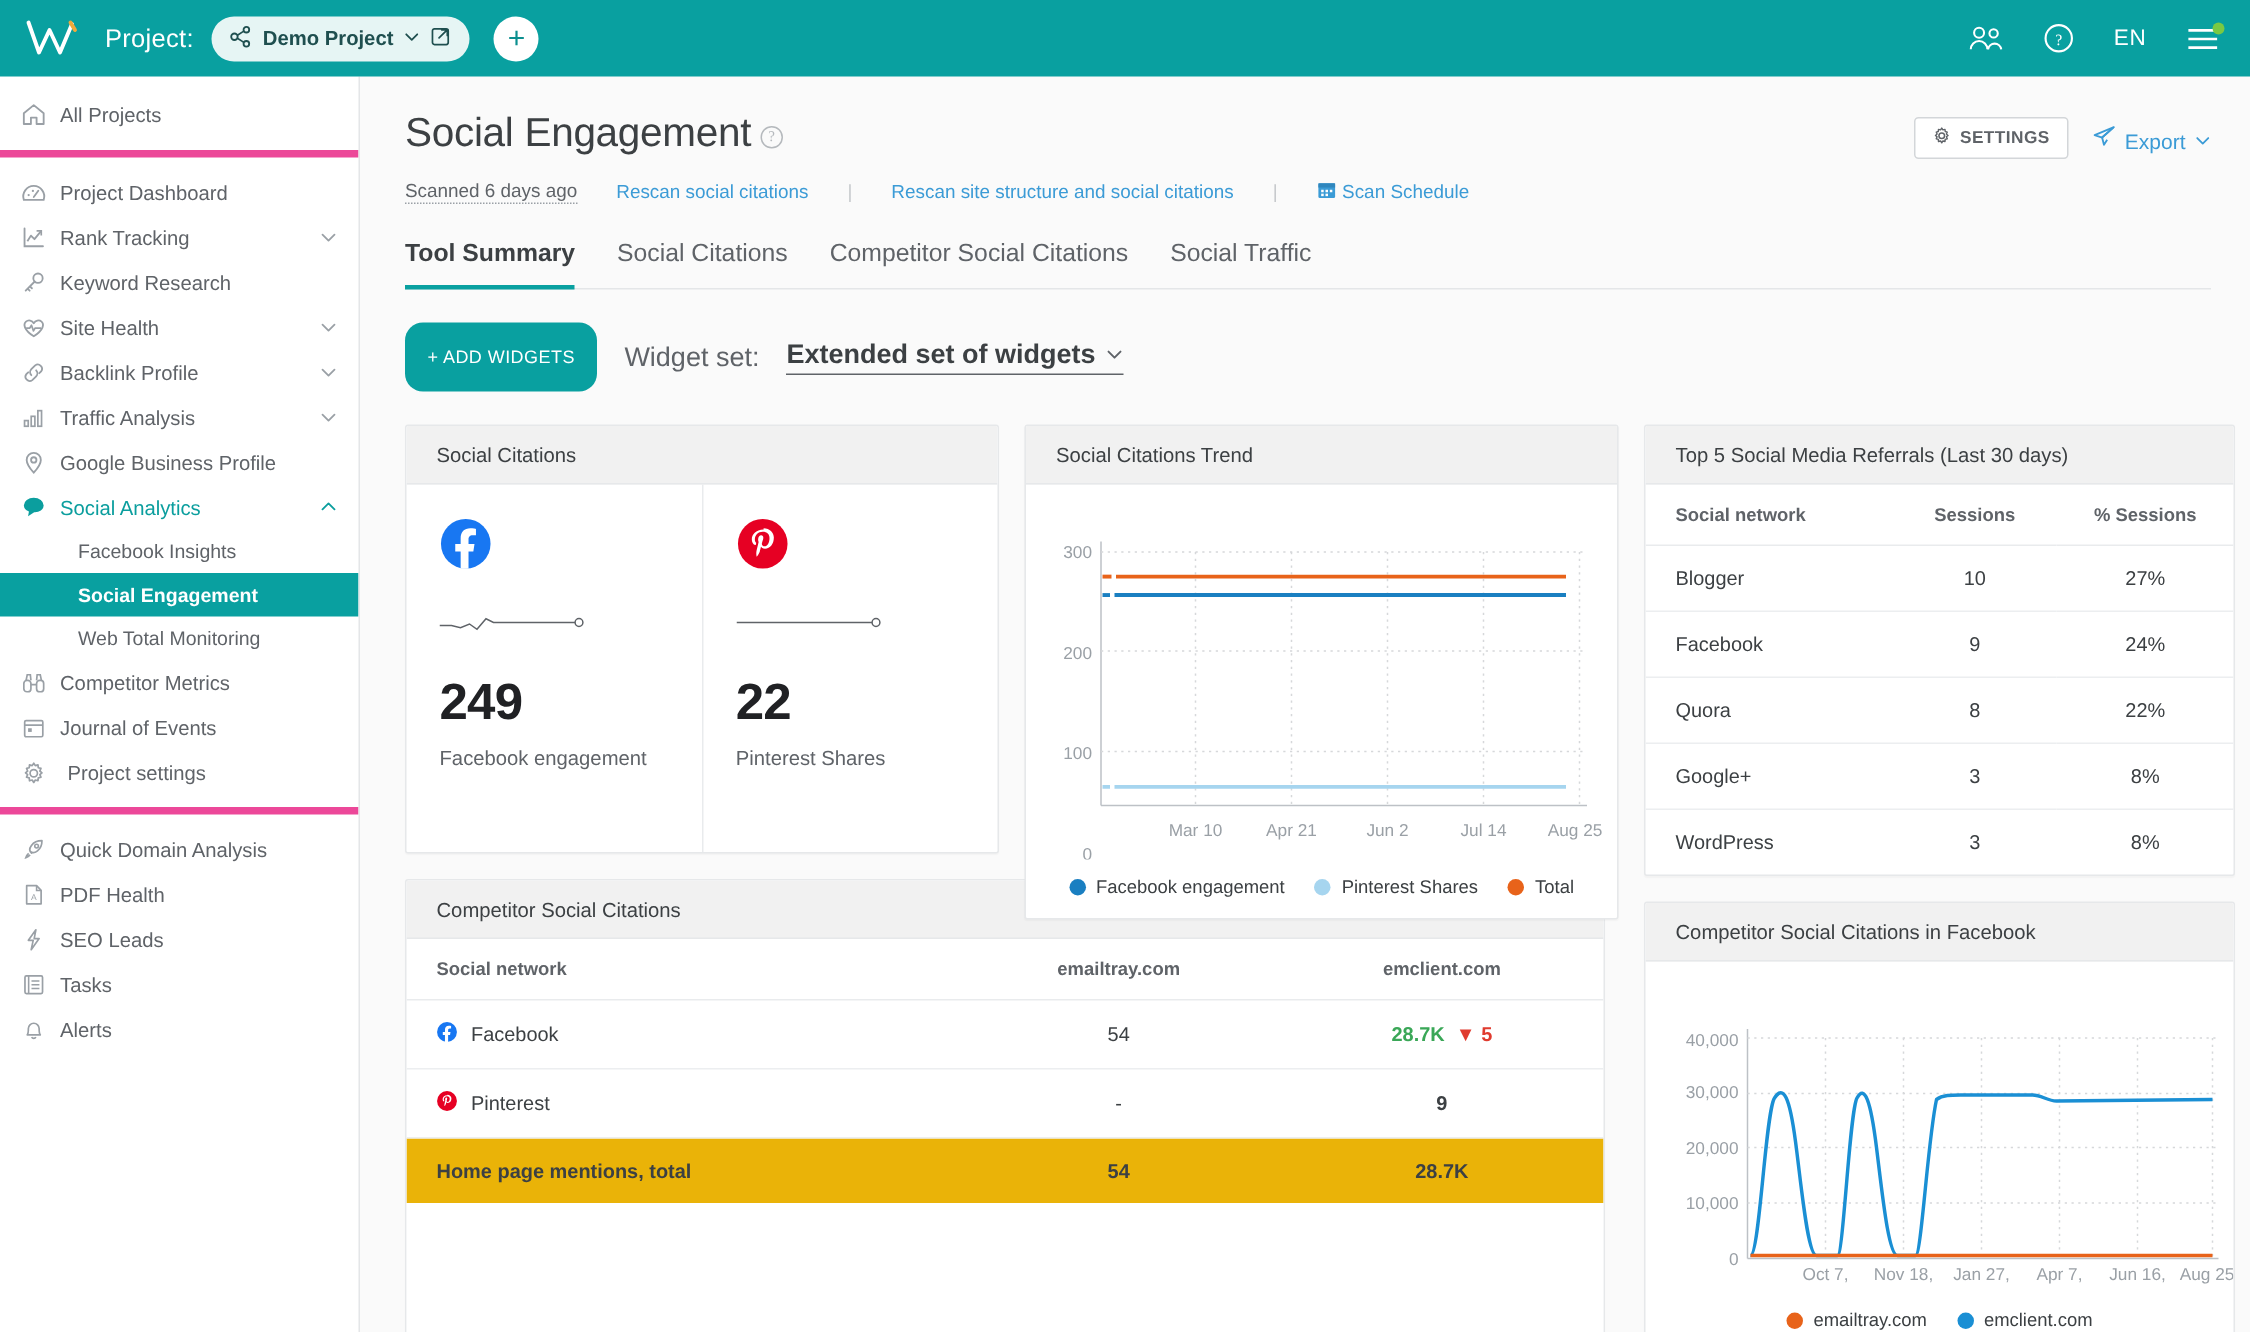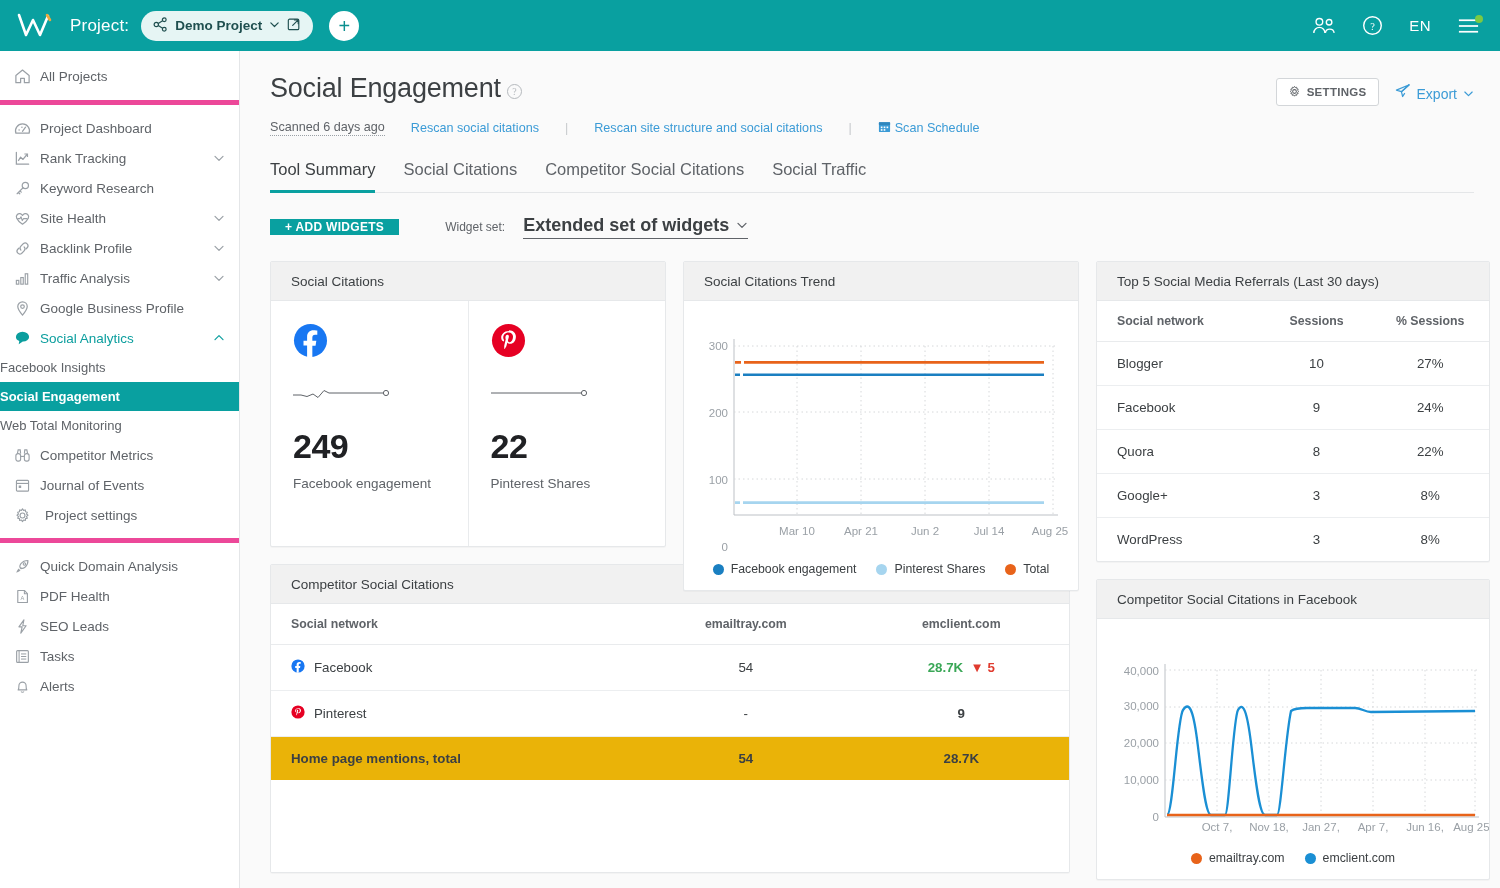--- a/index.html
+++ b/index.html
@@ -44,21 +44,21 @@
     cursor:pointer; color:#5f6368; font-size:13.5px; gap:0;
   }
   .nav-item .ic { width:26px; flex:0 0 26px; display:flex; align-items:center; color:#9aa0a6;}
   .nav-item .lbl { flex:1; white-space:nowrap; }
   .nav-item .chev { color:#9aa0a6; display:flex; align-items:center;}
   .nav-group { padding:8px 0 8px 0; border-bottom:5px solid #ec4899; }
   .nav-group.first { padding:10px 0 9px 0; }
   .nav-item.active > .lbl, .nav-item.active > .ic { color:#0b9e9e; }
   .nav-item.active .chev { color:#0b9e9e; }
   .sub-item {
-    height:29px; display:flex; align-items:center; 
+    height:29px; display:flex; align-items:center; padding-left:52px;
     font-size:13px; color:#5f6368; cursor:pointer;
   }
   .sub-item.sel { background:#09a0a0; color:#fff; font-weight:700; }
 
   
   .main { flex:1; background:#fafafa; overflow:hidden; position:relative; padding:0 0 0 0;}
   .main-inner { padding:22px 26px 0 30px; }
   .page-head { display:flex; align-items:flex-start; }
   h1.page-title {
     font-size:27px; font-weight:400; color:#3c4043; letter-spacing:-.2px;
@@ -81,28 +81,28 @@
   .scanned { border-bottom:1px dotted #9aa0a6; cursor:default; padding-bottom:1px;}
   .sub-line a { color:#3b9bd6; text-decoration:none; cursor:pointer;}
   .sep { color:#c6c9cc; }
   .sch { color:#3b9bd6; display:flex; align-items:center; gap:4px; cursor:pointer;}
 
   .tabs { display:flex; gap:0; margin-top:23px; border-bottom:1px solid #e4e6e8; }
   .tab {
     font-size:16.5px; color:#5f6368; padding:0 0 11px 0; margin-right:28px;
     cursor:pointer; border-bottom:3px solid transparent; position:relative; top:1px;
   }
-  .tab.active { color:#3c4043; font-weight:400; border-bottom-color:#09a0a0; }
+  .tab.active { color:#3c4043; font-weight:700; border-bottom-color:#09a0a0; }
 
   .widget-bar { display:flex; align-items:center; gap:18px; margin-top:22px;}
   .btn-add {
-    background:#09a0a0; color:#fff; border:none; border-radius:0; height:16px;
-    padding:0 15px; font-size:12px; font-weight:700; letter-spacing:.3px; cursor:pointer;
-  }
-  .wset-label { font-size:12px; color:#5f6368;margin-left:28px;}
+    background:#09a0a0; color:#fff; border:none; border-radius:12px; height:46px;
+    padding:0 15px; font-size:12px; font-weight:400; letter-spacing:.3px; cursor:pointer;
+  }
+  .wset-label { font-size:18px; color:#5f6368;}
   .wset-sel {
     font-size:18px; color:#3c4043; font-weight:700; border-bottom:1px solid #5f6368;
     display:flex; align-items:flex-start; gap:7px; padding-bottom:2px; cursor:pointer;
   }
 
   
   .grid { display:flex; gap:17px; margin-top:22px; align-items:flex-start;}
   .col { display:flex; flex-direction:column; gap:17px; }
   .card {
     background:#fff; border:1px solid #e6e8ea; border-radius:2px; overflow:hidden;

